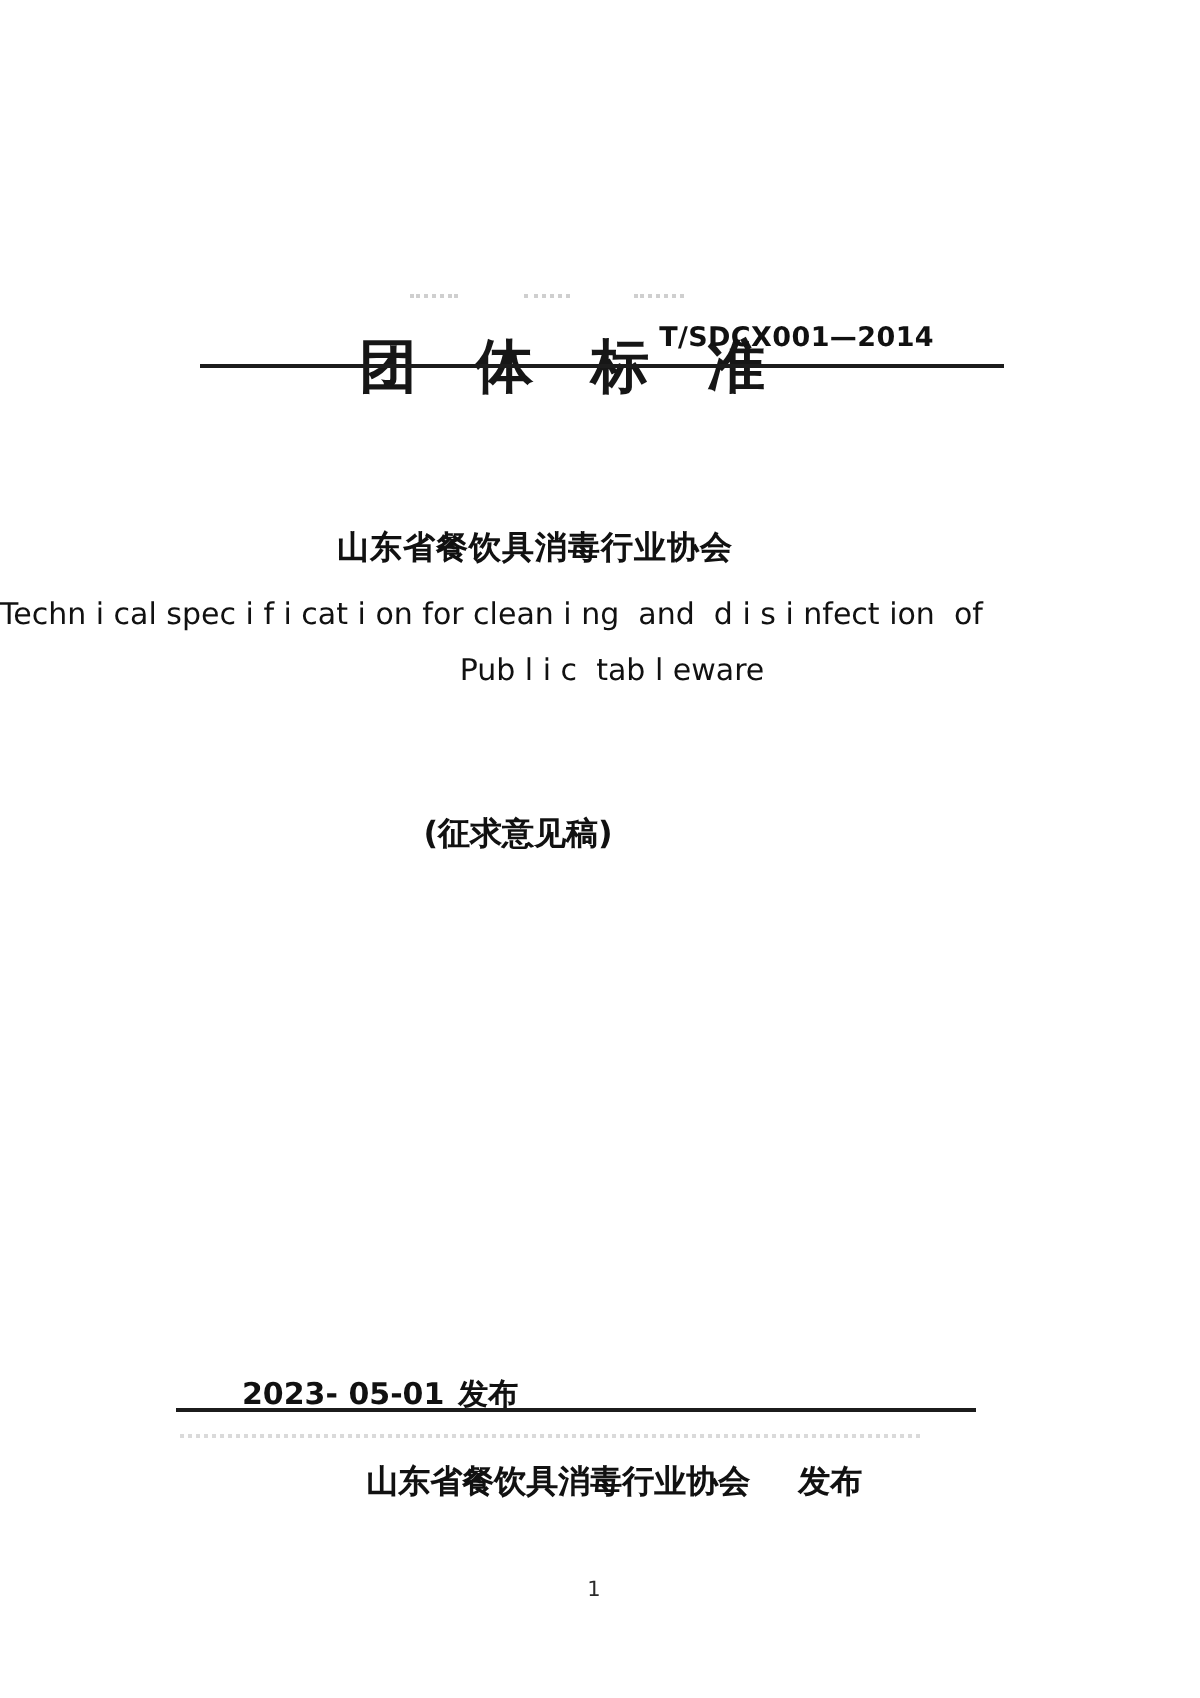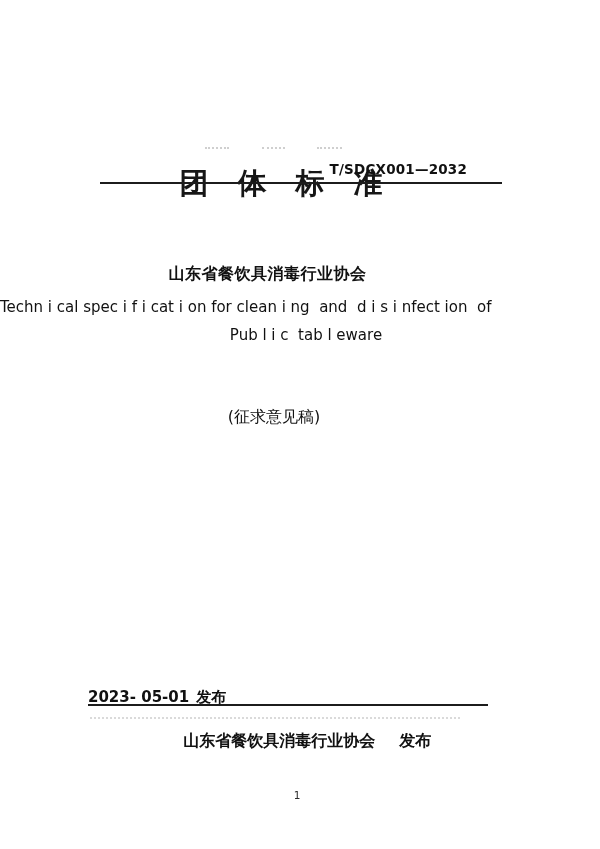--- a/index.html
+++ b/index.html
@@ -79,37 +79,37 @@
     top: 326px;
     left: 0;
     width: 612px;
     text-align: center;
     font-size: 15px;
     white-space: pre;
   }
   .draft-note {
     position: absolute;
     top: 407px;
-    left: 16px;
+    left: 1px;
     width: 516px;
     text-align: center;
     font-size: 16px;
-    font-weight: 400;
+    font-weight: 700;
   }
   .dates-row {
     position: absolute;
     top: 688px;
     left: 88px;
     width: 394px;
     display: flex;
     justify-content: space-between;
     font-size: 15px;
     font-weight: 600;
   }
-  .date-item { white-space: pre; }
+  .date-item { white-space: pre; margin-left: 33px; }
   .date-item .date-label { margin-left: 7px; }
   .rule-bottom {
     position: absolute;
     left: 88px;
     top: 704px;
     width: 400px;
     height: 2px;
     background: #1c1c1c;
   }
   .artifact-dots-bottom {
@@ -145,21 +145,21 @@
 <body>
 
 <div class="page">
 
   <div class="doc-category">团　体　标　准</div>
 
   <div class="artifact-dot-seg s1"></div>
   <div class="artifact-dot-seg s2"></div>
   <div class="artifact-dot-seg s3"></div>
 
-  <div class="std-number">T/SDCX001—2032</div>
+  <div class="std-number">T/SDCX001—2014</div>
 
   <div class="rule-top"></div>
 
   <div class="title-cn">山东省餐饮具消毒行业协会</div>
 
   <div class="title-en-1">Techn i cal spec i f i cat i on for clean i ng  and  d i s i nfect ion  of</div>
 
   <div class="title-en-2">Pub l i c  tab l eware</div>
 
   <div class="draft-note">(征求意见稿)</div>

